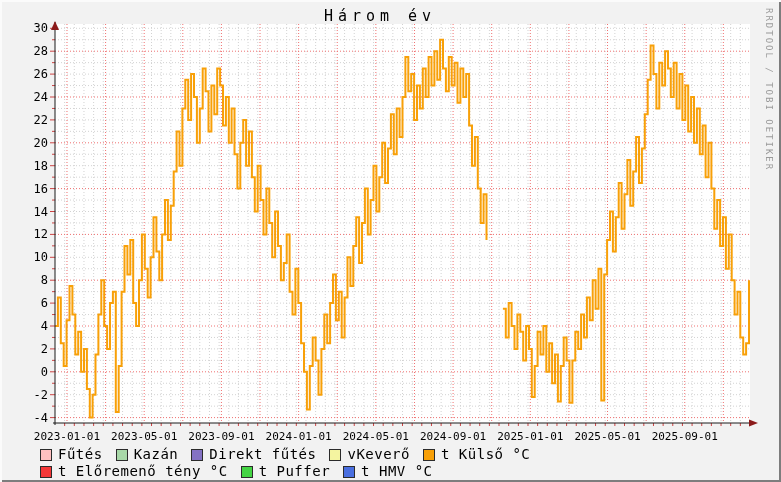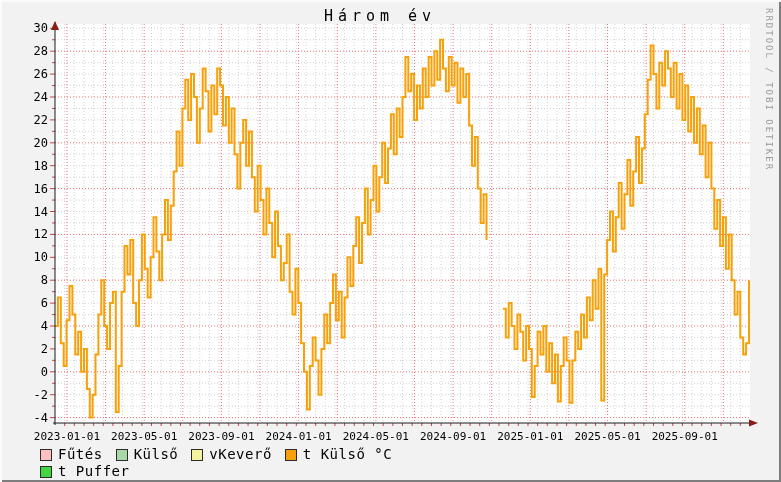--- a/index.html
+++ b/index.html
@@ -294,21 +294,24 @@
       <text x="453.08055555555563" y="440" text-anchor="middle" font-size="11px" fill="#000000" font-family="&quot;DejaVu Sans Mono&quot;,&quot;Liberation Mono&quot;,monospace">2024-09-01</text>
       <text x="530.3027777777779" y="440" text-anchor="middle" font-size="11px" fill="#000000" font-family="&quot;DejaVu Sans Mono&quot;,&quot;Liberation Mono&quot;,monospace">2025-01-01</text>
       <text x="607.5250000000001" y="440" text-anchor="middle" font-size="11px" fill="#000000" font-family="&quot;DejaVu Sans Mono&quot;,&quot;Liberation Mono&quot;,monospace">2025-05-01</text>
       <text x="684.7472222222223" y="440" text-anchor="middle" font-size="11px" fill="#000000" font-family="&quot;DejaVu Sans Mono&quot;,&quot;Liberation Mono&quot;,monospace">2025-09-01</text>
     </svg>
   <div class="title">Három év</div>
   <div class="watermark">RRDTOOL / TOBI OETIKER</div>
   <div class="legend" id="legend">
       <div class="legend-row">
         <span class="legend-item"><span class="swatch" style="background: rgb(255, 192, 192);"></span><span>Fűtés</span></span>
-        <span class="legend-item"><span class="swatch" style="background: rgb(168, 216, 168);"></span><span>Külső</span></span>
+        <span class="legend-item"><span class="swatch" style="background: rgb(168, 216, 168);"></span><span>Kazán</span></span>
+        <span class="legend-item"><span class="swatch" style="background: rgb(132, 114, 196);"></span><span>Direkt fűtés</span></span>
         <span class="legend-item"><span class="swatch" style="background: rgb(244, 244, 160);"></span><span>vKeverő</span></span>
         <span class="legend-item"><span class="swatch" style="background: rgb(248, 160, 8);"></span><span>t Külső °C</span></span>
       </div>
       <div class="legend-row">
+        <span class="legend-item"><span class="swatch" style="background: rgb(244, 56, 56);"></span><span>t Előremenő tény °C</span></span>
         <span class="legend-item"><span class="swatch" style="background: rgb(68, 212, 68);"></span><span>t Puffer</span></span>
+        <span class="legend-item"><span class="swatch" style="background: rgb(74, 111, 224);"></span><span>t HMV °C</span></span>
       </div>
     </div>
 </div>
 
 </body></html>

